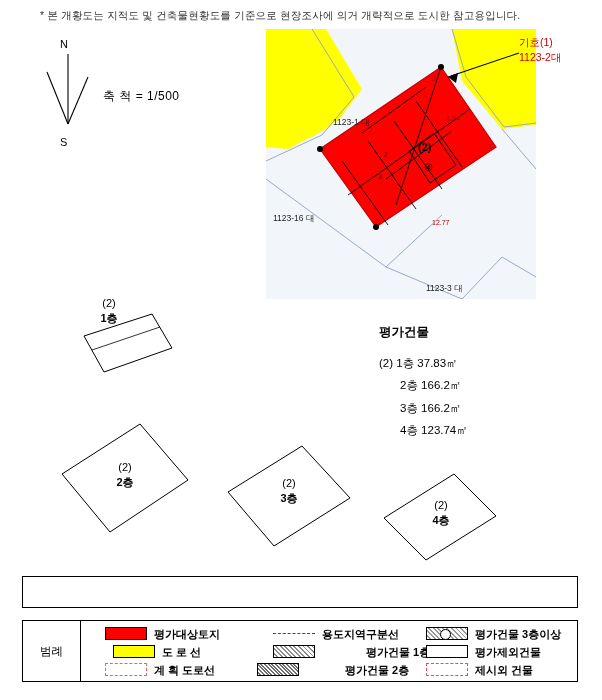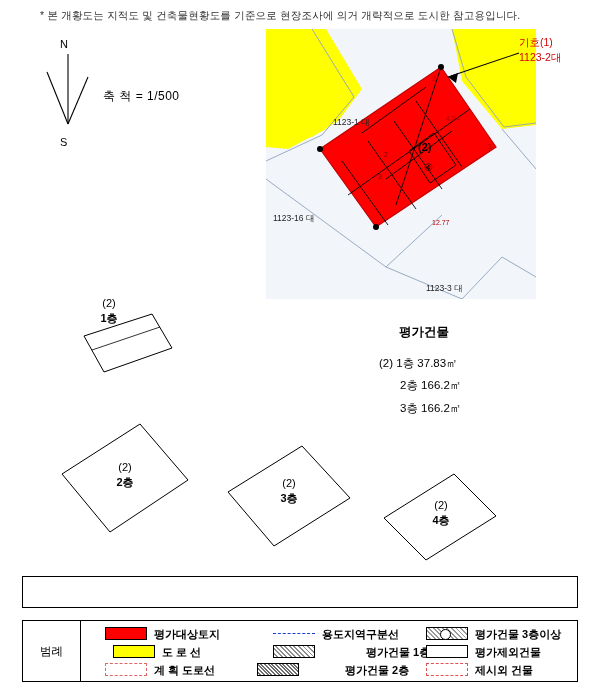--- a/index.html
+++ b/index.html
@@ -94,21 +94,20 @@
   }
   .floor .tag b { font-weight: bold; }
 
   
   .bldg-title {
     position: absolute;
     left: 379px;
     top: 324px;
     font-size: 12.5px;
     font-weight: bold;
-    margin-left: 20px;
   }
   .bldg-lines {
     position: absolute;
     left: 379px;
     top: 352px;
     font-size: 11.5px;
     line-height: 1.95;
   }
   .bldg-lines .ln { white-space: nowrap; }
   .bldg-lines .ind { padding-left: 21px; }
@@ -344,20 +343,21 @@
       <div>(2)</div>
       <div><b>4층</b></div>
     </div>
   </div>
 
   <div class="bldg-title">평가건물</div>
   <div class="bldg-lines">
     <div class="ln">(2) 1층 37.83㎡</div>
     <div class="ln ind">2층 166.2㎡</div>
     <div class="ln ind">3층 166.2㎡</div>
+    <div class="ln ind">4층 123.74㎡</div>
   </div>
 
   <div class="note-box"></div>
   <div class="note-text">* 본 개황도는 지적도 및 건축물현황도를 기준으로 현장조사에 의거 개략적으로 도시한 참고용입니다.</div>
 
   <div class="legend-box">
     <div class="legend-title-cell">범례</div>
     <div class="legend-grid">
 
       <div class="legend-item" style="left:24px; top:6px;">

